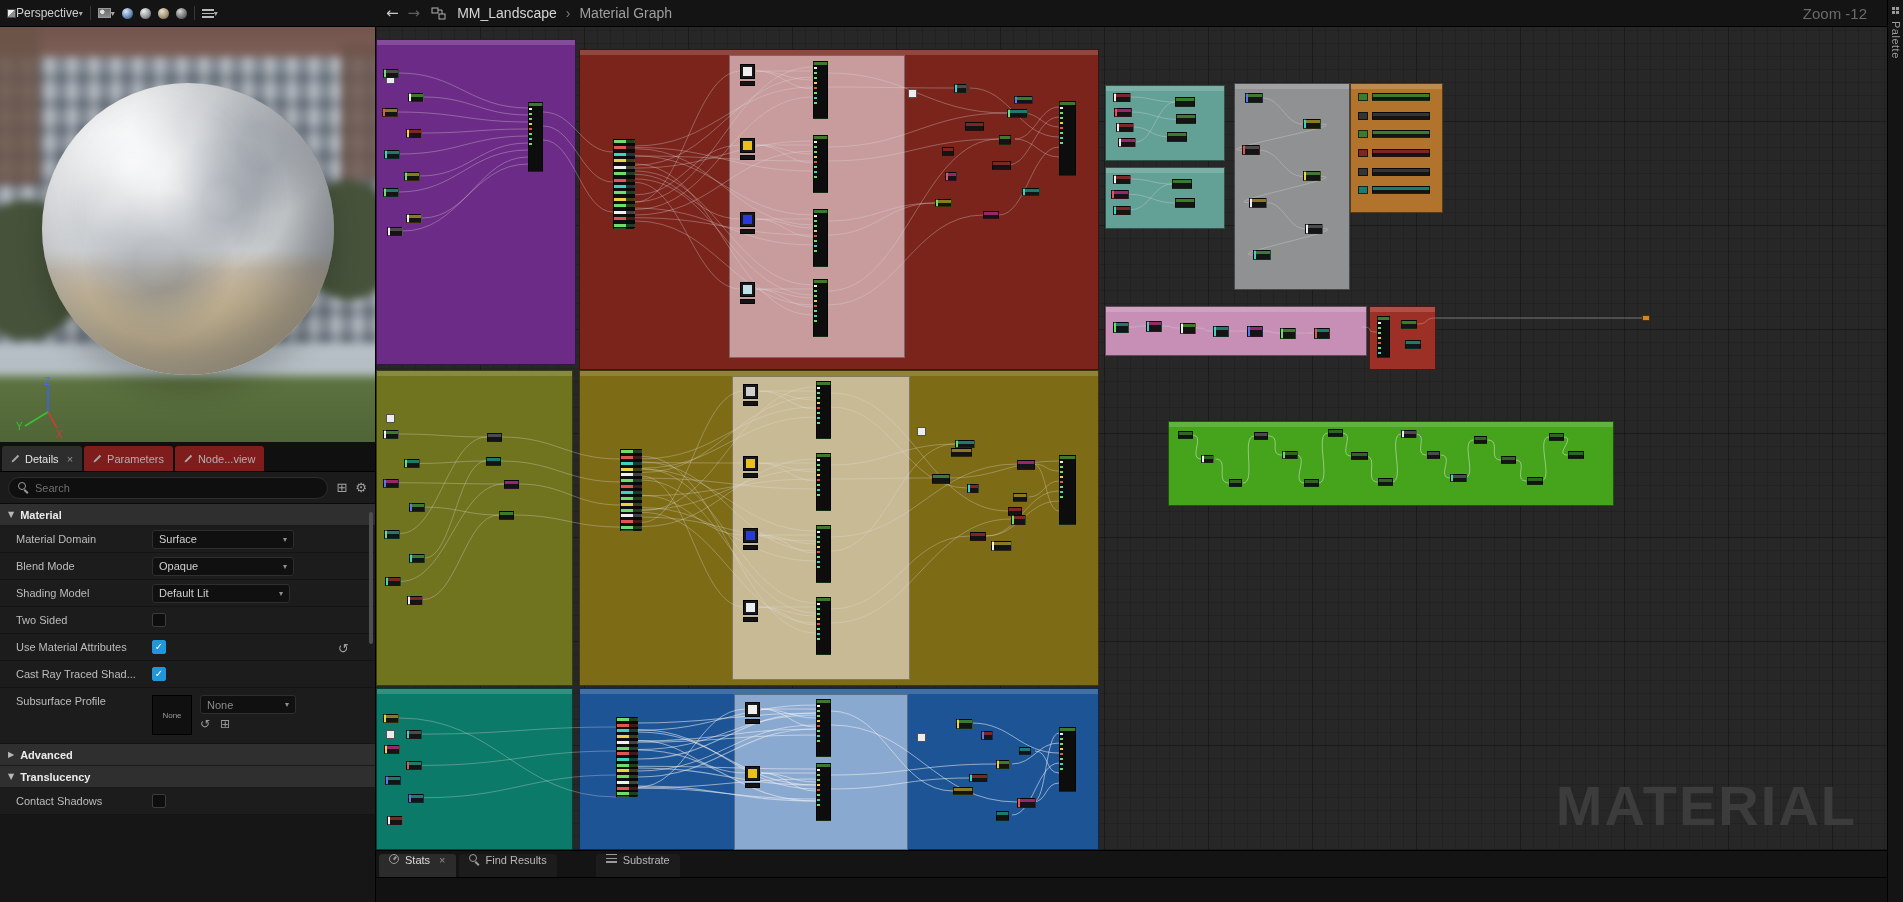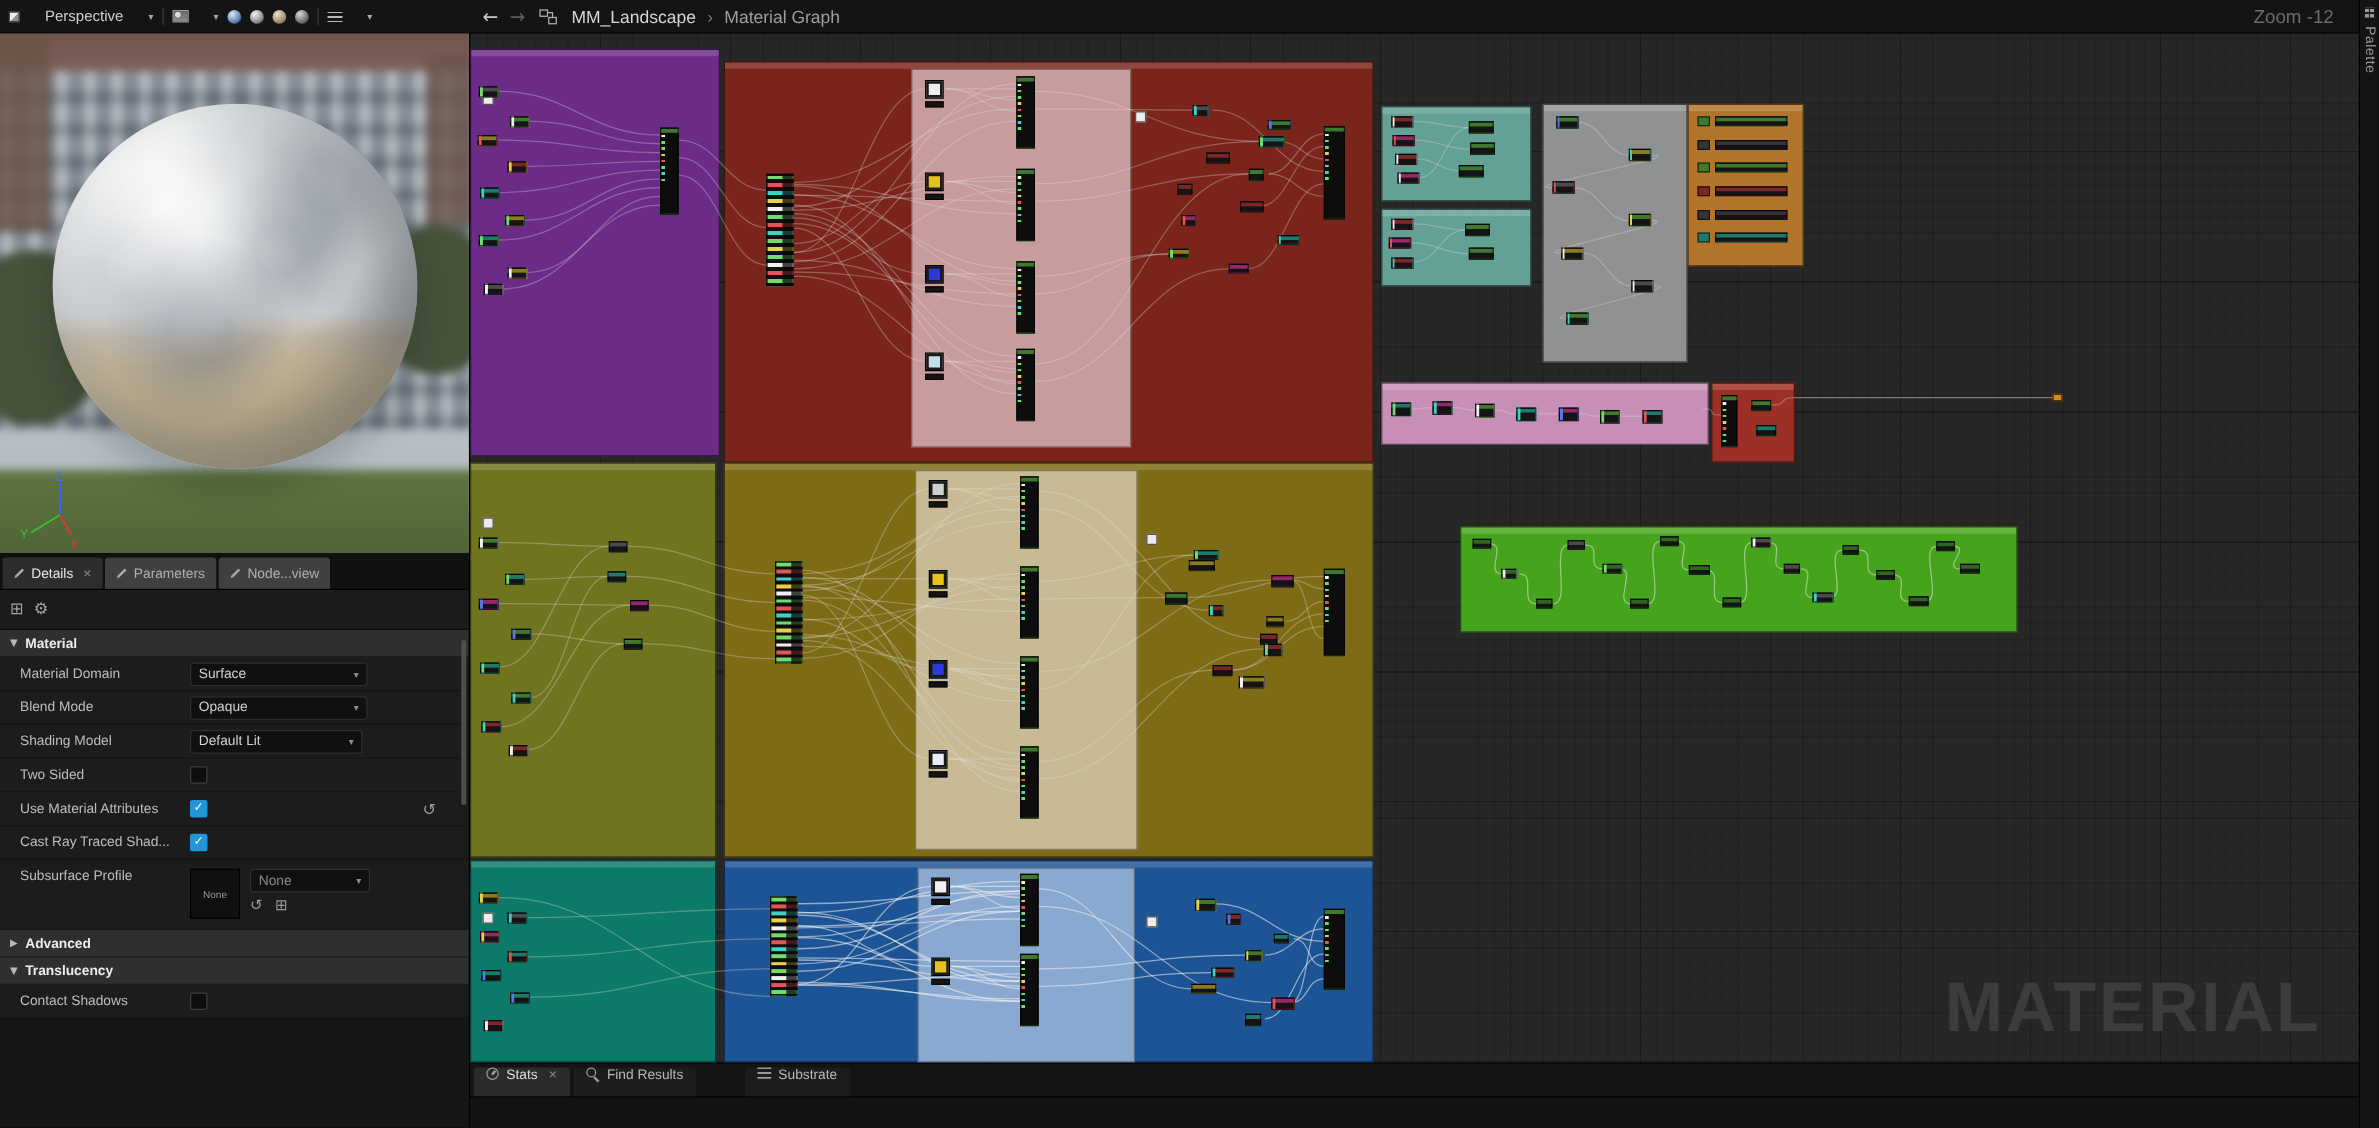--- a/index.html
+++ b/index.html
@@ -4,21 +4,21 @@
 <style>
   *{box-sizing:border-box;margin:0;padding:0;}
   html,body{background:#0a0a0a;}
   body{font-family:"Liberation Sans",sans-serif;}
   .uni{font-family:"DejaVu Sans",sans-serif;}
   .app{position:relative;width:1903px;height:902px;background:#141414;overflow:hidden;}
 
   
   .topbar{position:absolute;left:0;top:0;width:1887px;height:27px;background:#141414;border-bottom:1px solid #000;display:flex;align-items:center;}
   .vp-toolbar{flex:0 0 376px;display:flex;align-items:center;gap:7px;padding-left:7px;height:100%;}
-  .tb-item{display:flex;align-items:center;gap:20px;color:#cfcfcf;font-size:12px;cursor:default;}
+  .tb-item{display:flex;align-items:center;gap:0;color:#cfcfcf;font-size:12px;cursor:default;}
   .caret-sm{font-family:"DejaVu Sans",sans-serif;font-size:8px;color:#a8a8a8;}
   .cube-icon{width:9px;height:9px;background:linear-gradient(135deg,#ececec 50%,#8f8f8f 50%);border:1px solid #4a4a4a;display:inline-block;}
   .viewmode-icon{width:13px;height:10px;border:1px solid #9a9a9a;background:radial-gradient(circle at 30% 35%,#ddd 0 2px,transparent 2.5px),linear-gradient(#6a6a6a,#8a8a8a);display:inline-block;}
   .tb-sep{width:1px;height:14px;background:#383838;}
   .sph{width:11px;height:11px;border-radius:50%;display:inline-block;}
   .s1{background:radial-gradient(circle at 35% 30%,#dce8f8,#6b8cb8 55%,#2a3c55);}
   .s2{background:radial-gradient(circle at 35% 30%,#f0f0f0,#9a9a9a 55%,#4a4a4a);}
   .s3{background:radial-gradient(circle at 35% 30%,#e8e0d0,#a89878 55%,#5a4c38);}
   .s4{background:radial-gradient(circle at 35% 30%,#d8d8d8,#787878 55%,#333);}
   .burger{width:12px;height:9px;background:repeating-linear-gradient(0deg,#b8b8b8 0 1.5px,transparent 1.5px 3.6px);display:inline-block;}
@@ -60,21 +60,21 @@
       radial-gradient(circle at 62% 40%,rgba(118,126,138,.55) 0 8%,rgba(118,126,138,0) 26%),
       radial-gradient(circle at 40% 62%,rgba(110,118,130,.5) 0 10%,rgba(110,118,130,0) 30%),
       radial-gradient(circle at 75% 22%,rgba(130,138,148,.5) 0 7%,rgba(130,138,148,0) 22%),
       radial-gradient(circle at 22% 44%,rgba(125,132,142,.45) 0 9%,rgba(125,132,142,0) 28%),
       radial-gradient(circle at 55% 14%,rgba(140,146,155,.4) 0 8%,rgba(140,146,155,0) 24%),
       linear-gradient(180deg,rgba(0,0,0,0) 57%,rgba(186,164,130,.55) 64%,rgba(198,180,148,.9) 70%,#c9b894 78%),
       radial-gradient(circle at 38% 32%,#eceff0 0%,#d4d7d8 45%,#b8bcbe 70%,#97999b 100%);
     box-shadow:inset -22px -30px 55px rgba(50,55,65,.45),inset 14px 18px 40px rgba(255,255,255,.35),0 16px 28px rgba(0,0,0,.18);}
   .axis{position:absolute;left:14px;bottom:2px;}
   .ptabs{height:30px;background:#101010;display:flex;align-items:flex-end;padding-left:2px;gap:2px;border-bottom:1px solid #000;}
-  .ptab{height:25px;background:#404040;border-radius:3px 3px 0 0;display:flex;align-items:center;gap:5px;padding:0 9px;font-size:11px;color:#b0b0b0;}
+  .ptab{height:25px;background:#7f1d1d;border-radius:3px 3px 0 0;display:flex;align-items:center;gap:5px;padding:0 9px;font-size:11px;color:#b0b0b0;}
   .ptab.active{background:#2d2d2d;color:#e6e6e6;}
   .ptab .x,.btab .x{color:#8f8f8f;font-size:11px;margin-left:3px;}
   .searchrow{height:32px;display:flex;align-items:center;gap:8px;padding:0 8px;background:#1b1b1b;border-bottom:1px solid #0a0a0a;}
   .searchbox{flex:1;height:22px;background:#0f0f0f;border:1px solid #2d2d2d;border-radius:11px;display:flex;align-items:center;gap:6px;padding:0 9px;}
   .searchbox input{flex:1;background:transparent;border:none;outline:none;color:#d0d0d0;font-size:11px;font-family:"Liberation Sans",sans-serif;}
   .searchbox input::placeholder{color:#6e6e6e;}
   .mag{position:relative;width:11px;height:11px;display:inline-block;flex:0 0 auto;}
   .mag::before{content:"";position:absolute;left:0;top:0;width:6px;height:6px;border:1.5px solid #9a9a9a;border-radius:50%;}
   .mag::after{content:"";position:absolute;left:7px;top:7px;width:4.5px;height:1.5px;background:#9a9a9a;transform:rotate(45deg);transform-origin:0 0;}
   .hicon{color:#a0a0a0;font-size:13px;}
@@ -206,20 +206,24 @@
           <span>Parameters</span>
         </div>
         <div class="ptab ">
           <svg width="9" height="9" viewBox="0 0 9 9">
             <path d="M0.5 8.5 L2.6 7.8 L8.2 2.2 L6.8 0.8 L1.2 6.4 Z" fill="#a8a8a8"></path>
           </svg>
           <span>Node...view</span>
         </div>
       </div>
     <div class="searchrow">
+      <div class="searchbox">
+        <span class="mag"></span>
+        <input placeholder="Search" style="">
+      </div>
       <span class="hicon uni">⊞</span>
       <span class="hicon uni">⚙</span>
     </div>
     <div class="props" id="props">
         <div class="sec-head">
           <span class="caret uni">▼</span>
           <span>Material</span>
         </div>
         <div class="prow">
           <div class="plabel">Material Domain</div>

